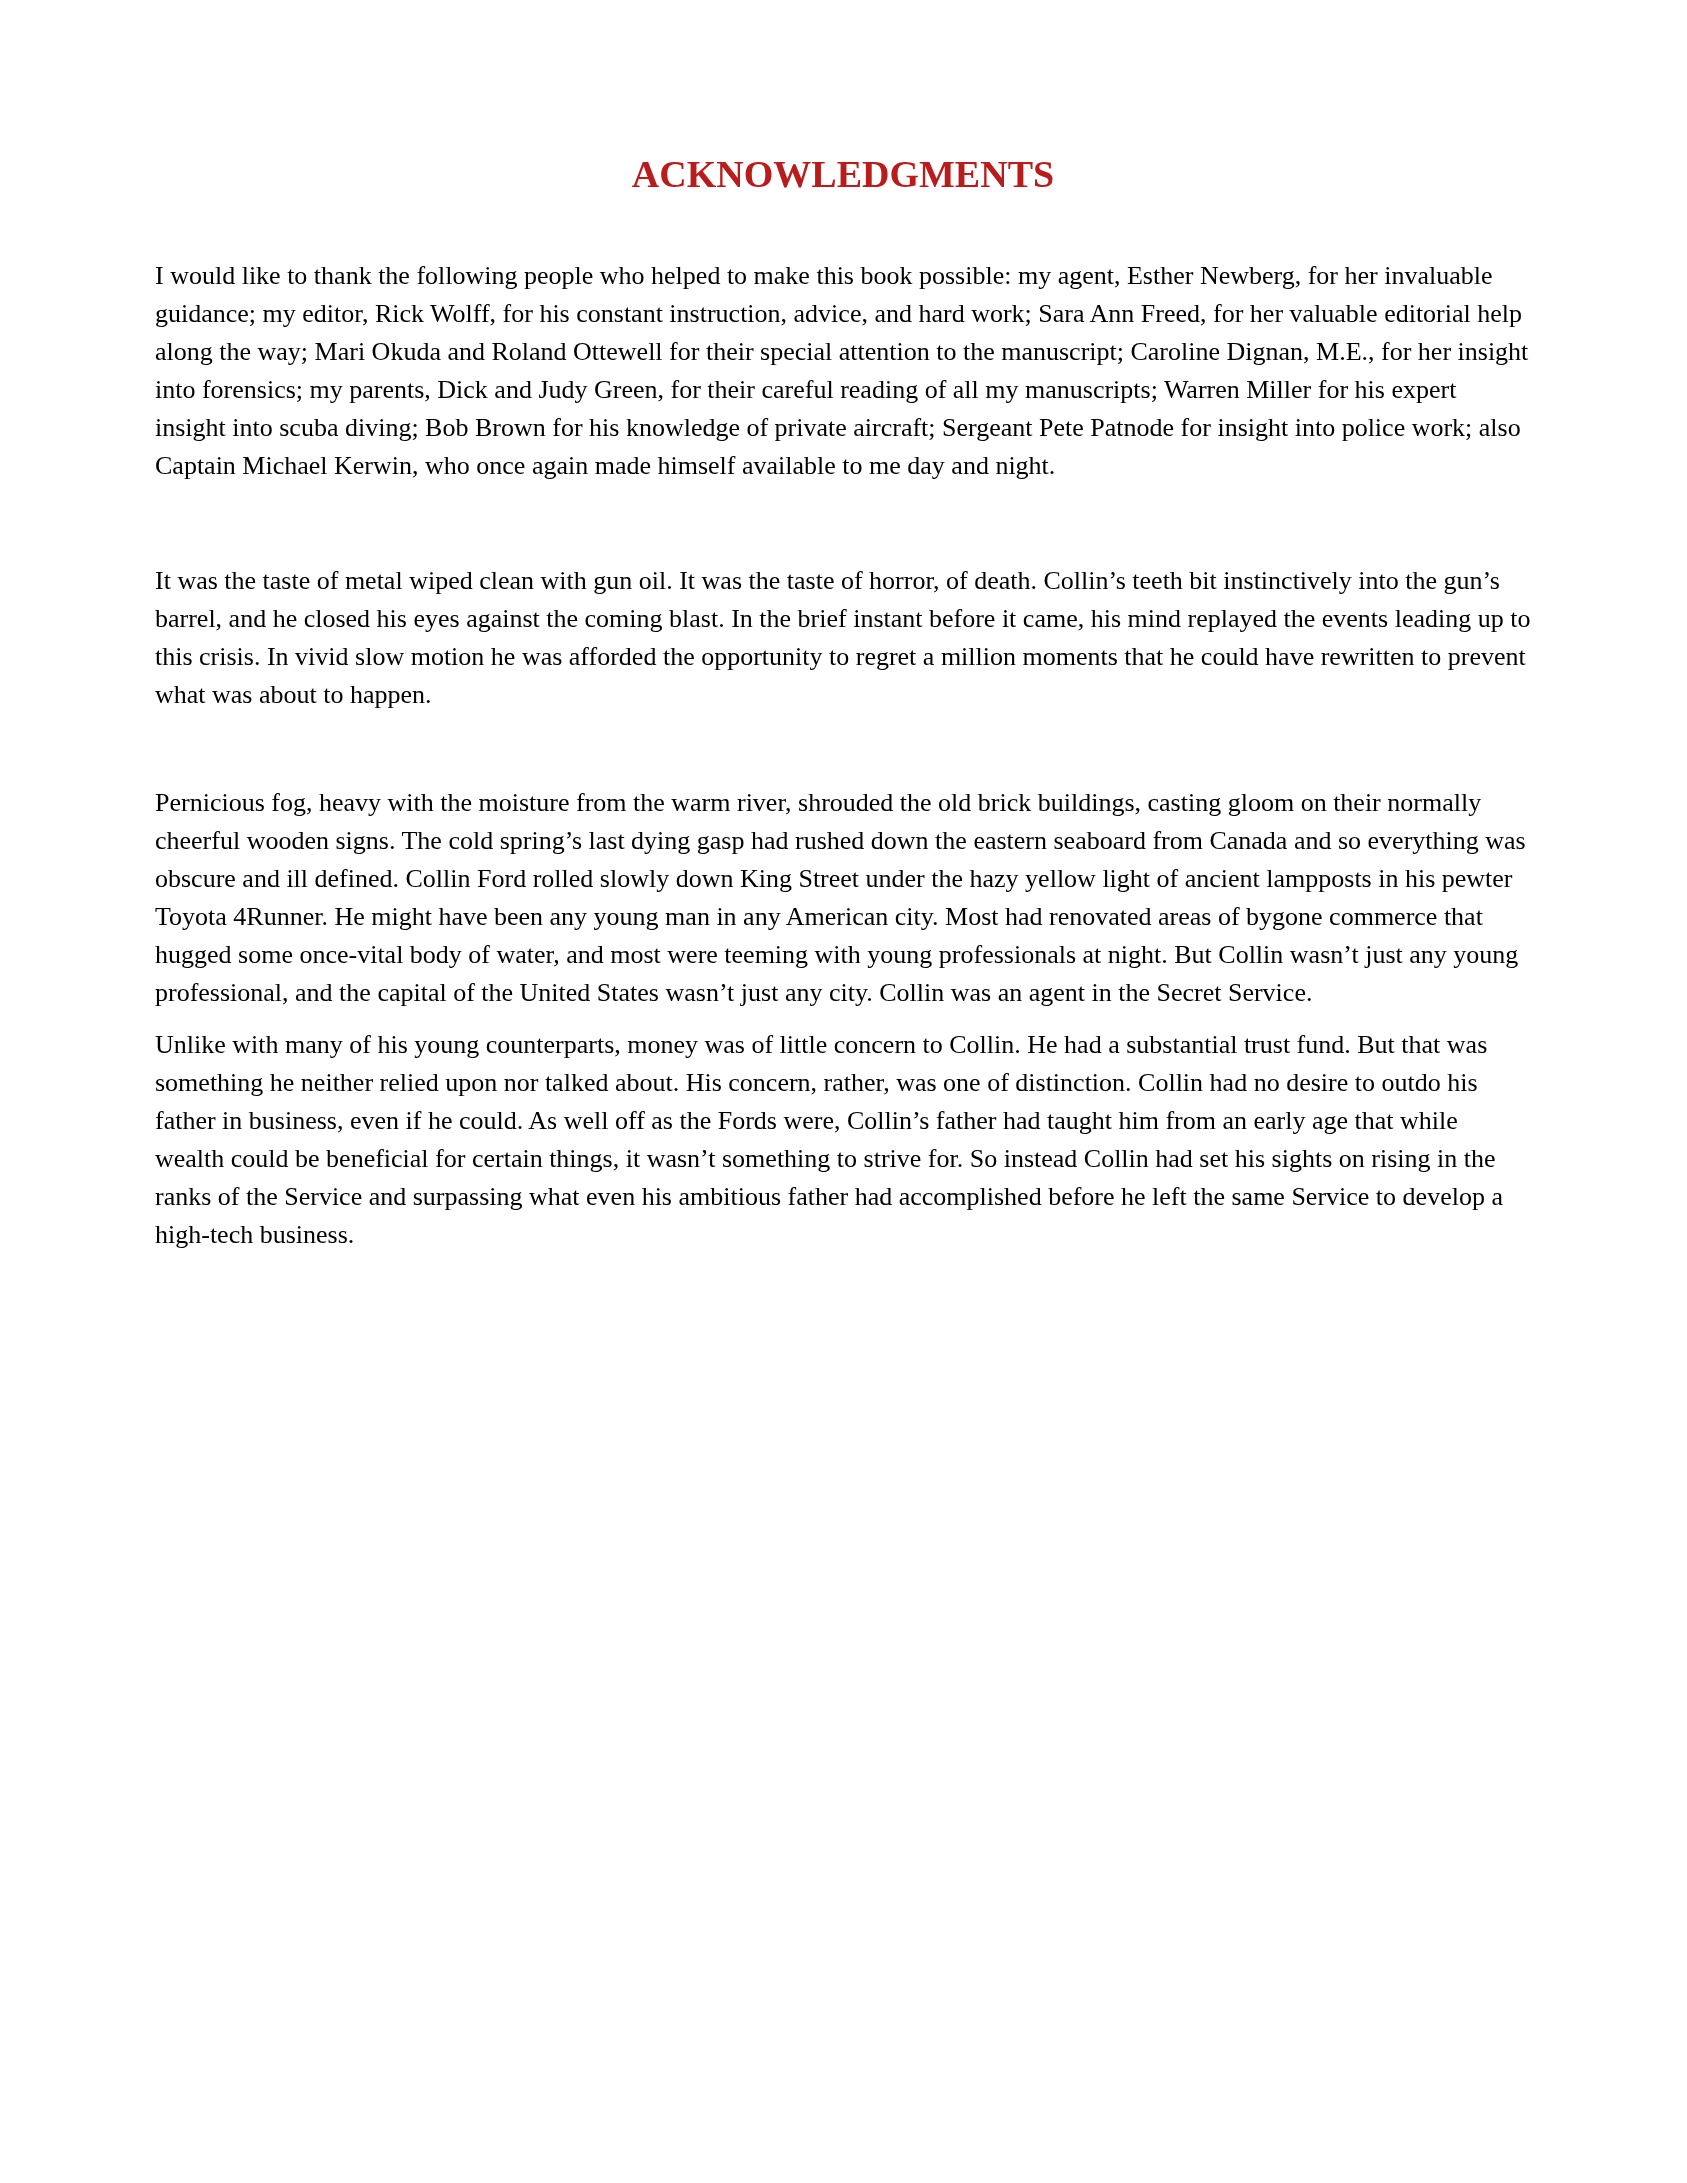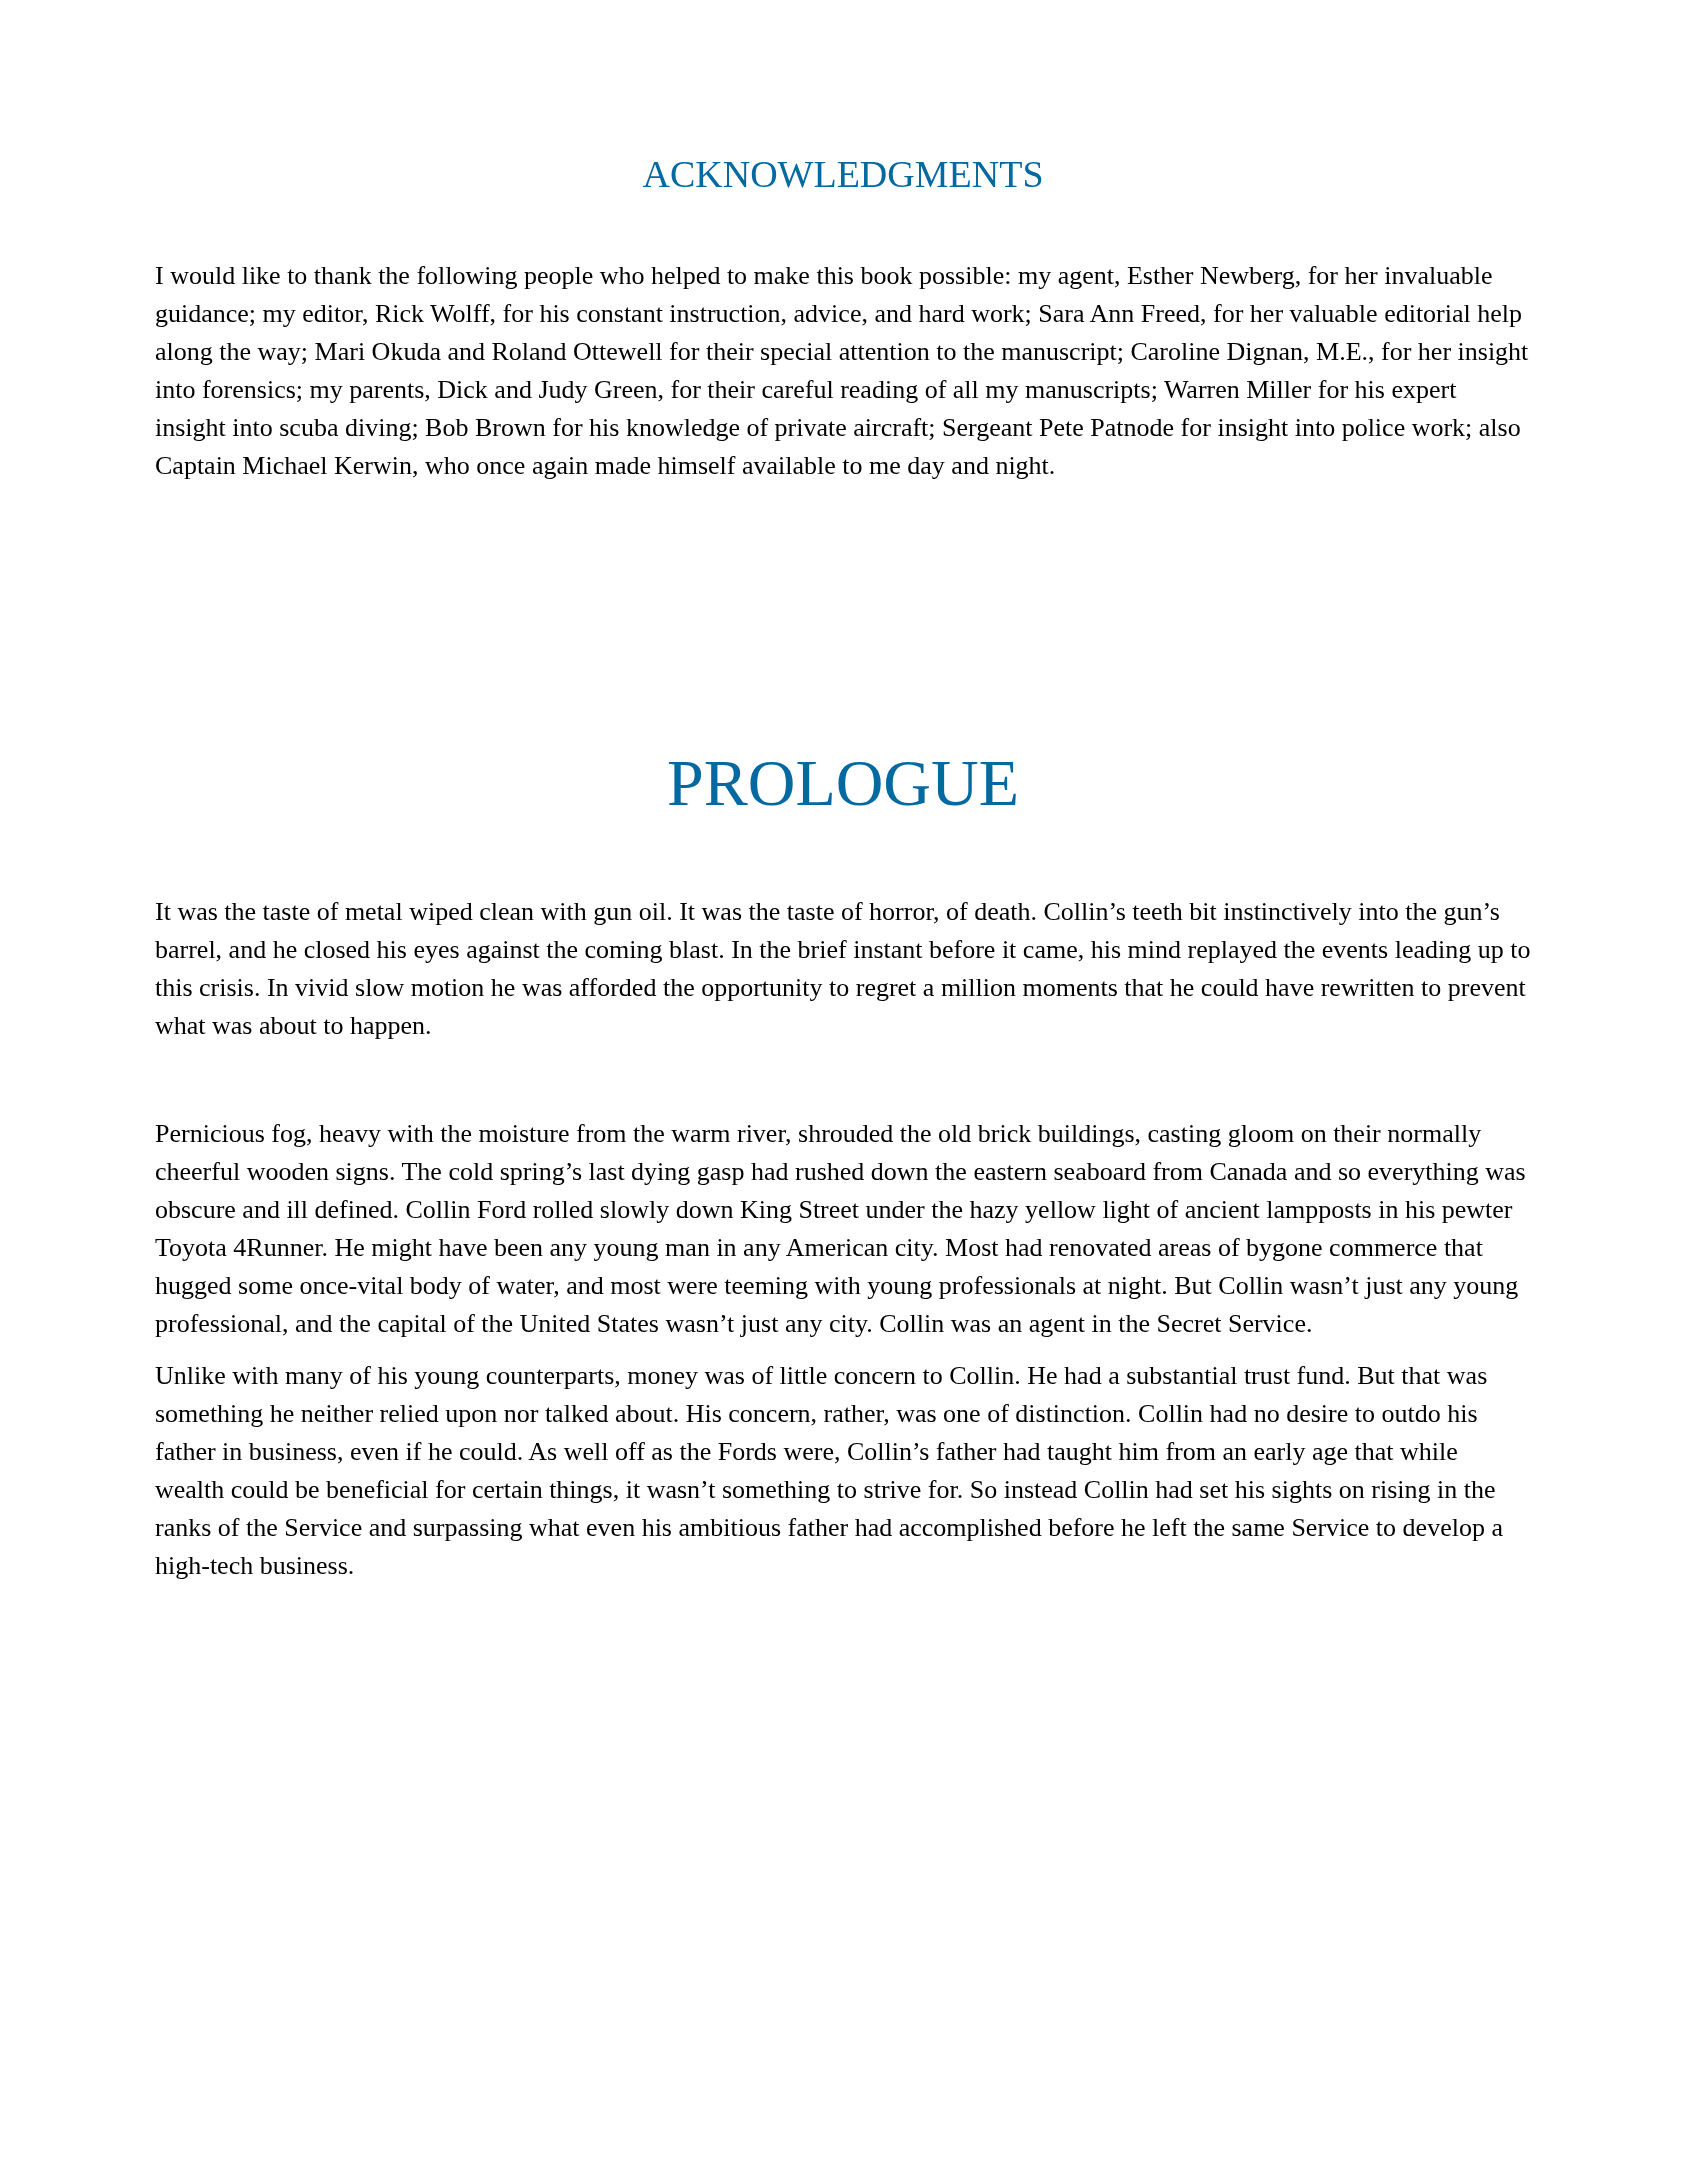--- a/index.html
+++ b/index.html
@@ -15,23 +15,23 @@
     color: #000000;
     font-family: "Liberation Serif", "DejaVu Serif", serif;
     overflow: hidden;
   }
   .content {
     margin-left: 155px;
     margin-right: 155px;
     width: 1376px;
   }
   .chapter-heading {
-    font-weight: normal;
+    font-weight: bold;
     text-align: center;
-    color: #0369a1;
+    color: #b91c1c;
   }
   .ack-heading {
     font-size: 38px;
     line-height: 1;
     margin: 155px 0 0 0;
   }
   .prologue-heading {
     font-size: 66px;
     line-height: 1;
     margin: 265px 0 0 0;
@@ -50,21 +50,20 @@
 <body>
 
 <div class="page">
   <div class="content">
 
     <h1 class="chapter-heading ack-heading">ACKNOWLEDGMENTS</h1>
 
     <p class="para after-h1">I would like to thank the following people who helped to make this book possible: my agent, Esther Newberg, for her invaluable guidance; my editor, Rick Wolff, for his constant instruction, advice, and hard work; Sara Ann Freed, for her valuable editorial help along the way; Mari Okuda and Roland Ottewell for their special attention to the manuscript; Caroline Dignan, M.E., for her insight into forensics; my parents, Dick and Judy Green, for their careful reading of all my manuscripts; Warren Miller for his expert insight into scuba diving; Bob Brown for his knowledge of private aircraft; Sergeant Pete Patnode for insight into police work; also Captain Michael Kerwin, who once again made himself available to me day and night.</p>
 
 
-    <h2 class="chapter-heading prologue-heading">PROLOGUE</h2>
 
     <p class="para after-h2">It was the taste of metal wiped clean with gun oil. It was the taste of horror, of death. Collin’s teeth bit instinctively into the gun’s barrel, and he closed his eyes against the coming blast. In the brief instant before it came, his mind replayed the events leading up to this crisis. In vivid slow motion he was afforded the opportunity to regret a million moments that he could have rewritten to prevent what was about to happen.</p>
 
     <p class="para scene-break">Pernicious fog, heavy with the moisture from the warm river, shrouded the old brick buildings, casting gloom on their normally cheerful wooden signs. The cold spring’s last dying gasp had rushed down the eastern seaboard from Canada and so everything was obscure and ill defined. Collin Ford rolled slowly down King Street under the hazy yellow light of ancient lampposts in his pewter Toyota 4Runner. He might have been any young man in any American city. Most had renovated areas of bygone commerce that hugged some once-vital body of water, and most were teeming with young professionals at night. But Collin wasn’t just any young professional, and the capital of the United States wasn’t just any city. Collin was an agent in the Secret Service.</p>
 
     <p class="para">Unlike with many of his young counterparts, money was of little concern to Collin. He had a substantial trust fund. But that was something he neither relied upon nor talked about. His concern, rather, was one of distinction. Collin had no desire to outdo his father in business, even if he could. As well off as the Fords were, Collin’s father had taught him from an early age that while wealth could be beneficial for certain things, it wasn’t something to strive for. So instead Collin had set his sights on rising in the ranks of the Service and surpassing what even his ambitious father had accomplished before he left the same Service to develop a high-tech business.</p>
 
   </div>
 </div>
 

